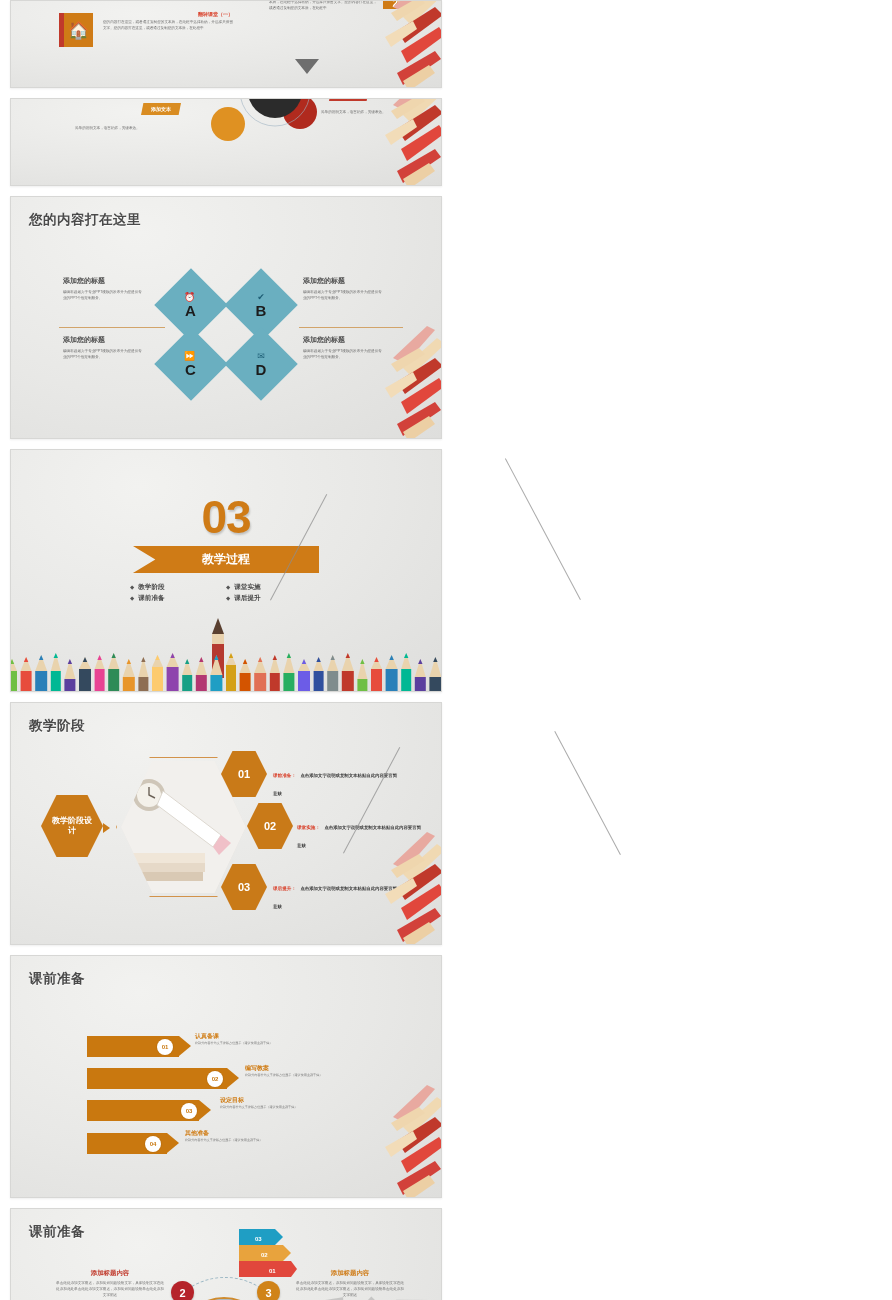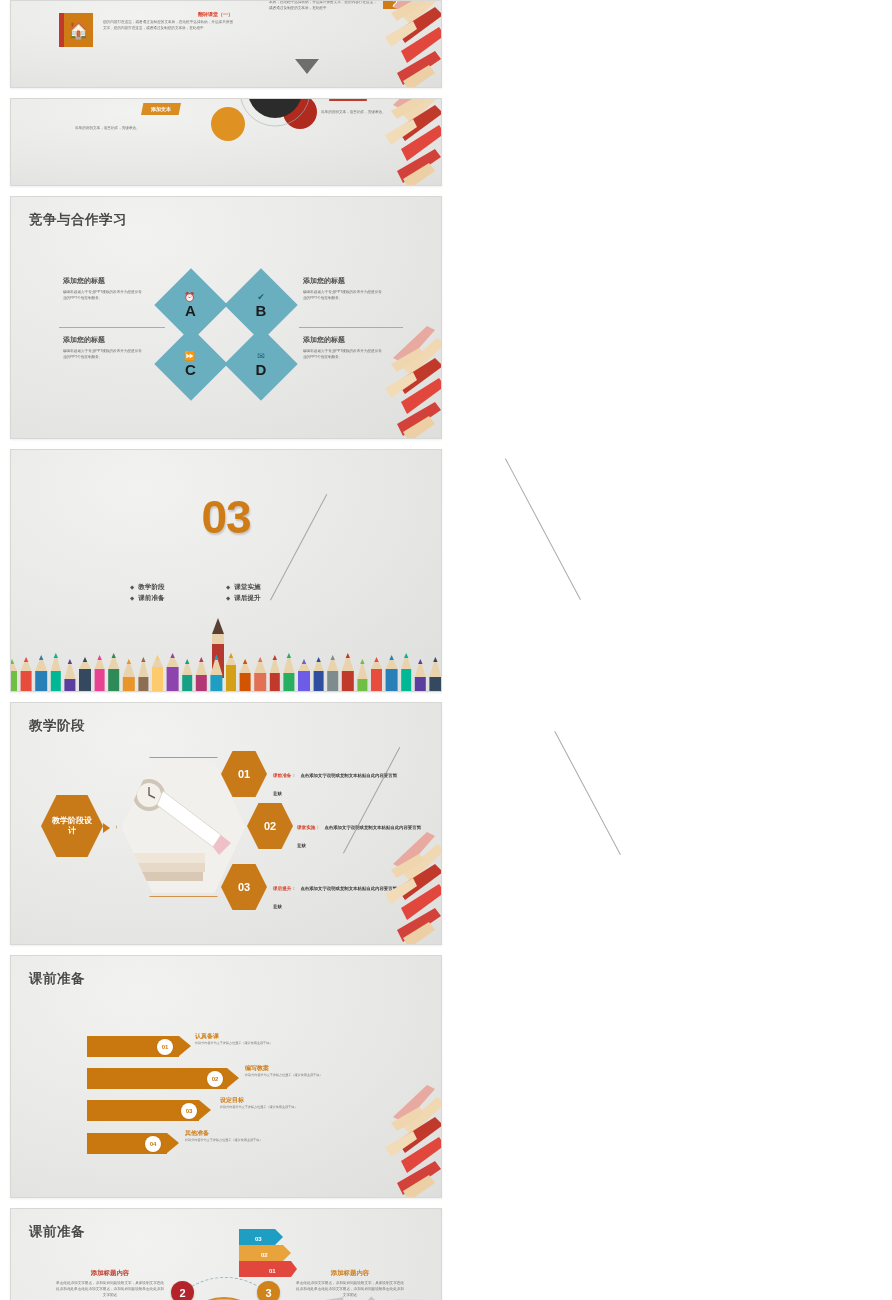--- a/index.html
+++ b/index.html
@@ -227,21 +227,21 @@
         <polygon points="140,30 112,48 106,40 134,24" fill="#efd6ae"></polygon>
         <polygon points="132,56 106,74 100,64 128,48" fill="#f2dcb8"></polygon>
         <polygon points="150,100 124,118 118,108 144,92" fill="#eccfa4"></polygon>
       </svg>
     </div>
   </div>
 
   <div class="slide">
     <div class="paper"></div>
     <div class="inner">
-      <div class="s-title">竞争与合作学习</div>
+      <div class="s-title">您的内容打在这里</div>
 
       <div style="position:absolute;left:52px;top:79px;width:80px;">
         <div class="col-title">添加您的标题</div>
         <div class="tiny">编辑标题致力于专业PPT模板的发布并为您提供专业的PPT个性定制服务。</div>
       </div>
       <div class="rule" style="left:48px;top:130px;width:106px;"></div>
       <div style="position:absolute;left:52px;top:138px;width:80px;">
         <div class="col-title">添加您的标题</div>
         <div class="tiny">编辑标题致力于专业PPT模板的发布并为您提供专业的PPT个性定制服务。</div>
       </div>
@@ -291,20 +291,21 @@
         <polygon points="132,56 106,74 100,64 128,48" fill="#f2dcb8"></polygon>
         <polygon points="150,100 124,118 118,108 144,92" fill="#eccfa4"></polygon>
       </svg>
     </div>
   </div>
 
   <div class="slide">
     <div class="paper"></div>
     <div class="inner">
       <div class="sec-num" style="top:40px;">03</div>
+      <div class="ribbon" style="top:96px;">教学过程</div>
       <div class="bullets" style="top:131px;">
         <div class="bcol" style="width:96px;">
           <div class="bullet">教学阶段</div>
           <div class="bullet">课前准备</div>
         </div>
         <div class="bcol" style="width:96px;">
           <div class="bullet">课堂实施</div>
           <div class="bullet">课后提升</div>
         </div>
       </div>

